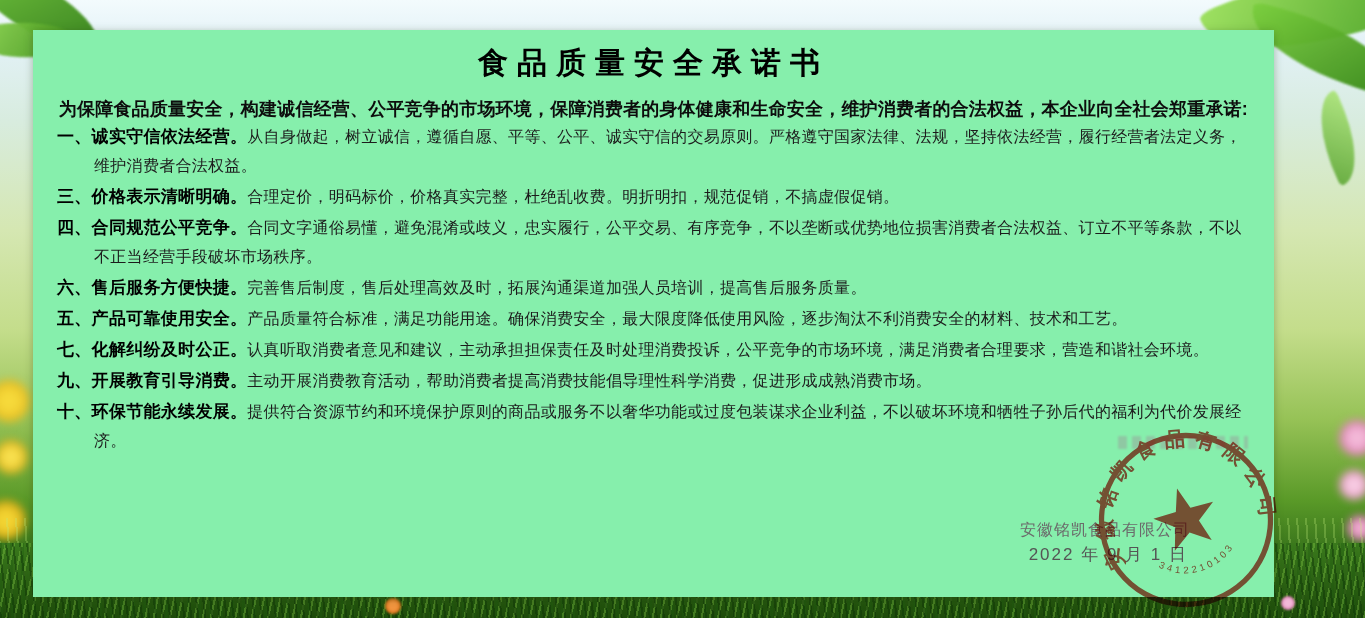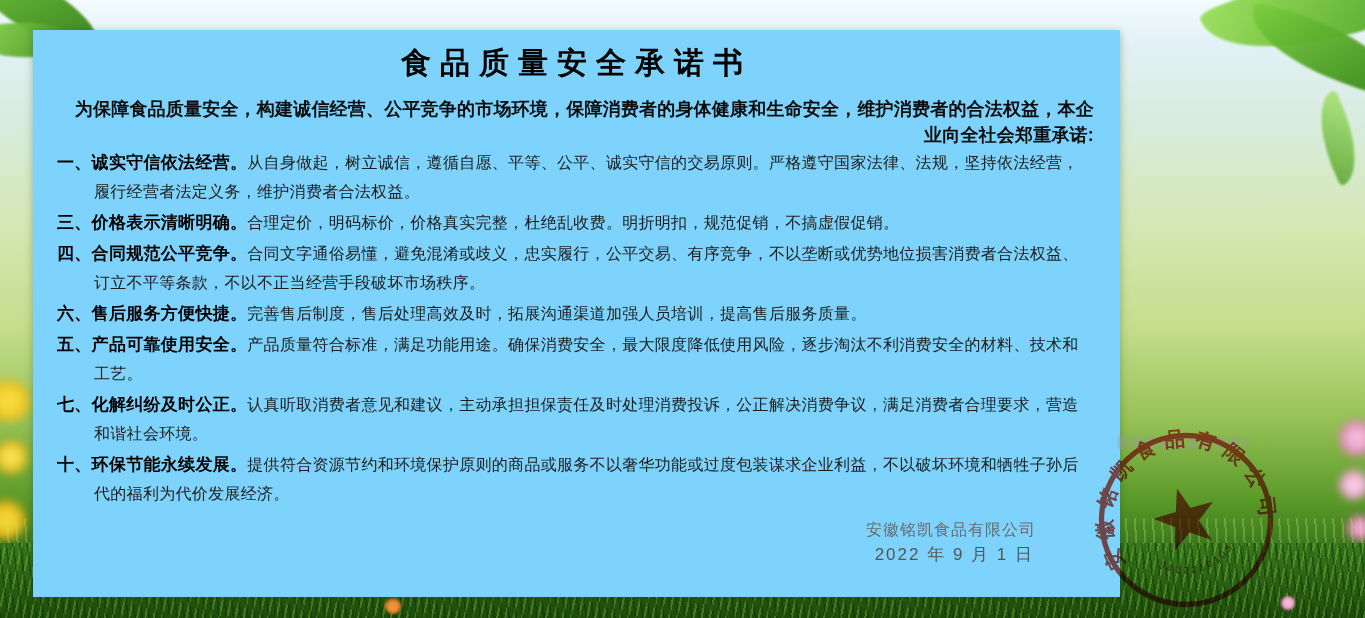--- a/index.html
+++ b/index.html
@@ -32,22 +32,22 @@
   .grass{position:absolute;left:0;right:0;bottom:0;height:75px;
     background:
       repeating-linear-gradient(83deg,rgba(12,50,5,.45) 0 2px,transparent 2px 7px),
       repeating-linear-gradient(-78deg,rgba(150,220,80,.30) 0 2px,transparent 2px 8px),
       repeating-linear-gradient(89deg,rgba(30,90,15,.35) 0 3px,transparent 3px 11px),
       linear-gradient(180deg,#3a7a1c,#1d4a0a);
     filter:blur(.4px);}
   .grass-mid{position:absolute;left:0;right:0;bottom:55px;height:45px;opacity:.55;
     background:repeating-linear-gradient(86deg,rgba(190,235,120,.5) 0 2px,transparent 2px 9px);}
   
-  .card{position:absolute;left:33px;top:30px;width:1087px;height:567px;
-    background:#7dd3fc;box-shadow:0 2px 8px rgba(40,70,20,.35);}
+  .card{position:absolute;left:33px;top:30px;width:1241px;height:567px;
+    background:#86efac;box-shadow:0 2px 8px rgba(40,70,20,.35);}
   .title{margin:13px 0 0 0;text-align:center;font-size:30px;font-weight:bold;
     letter-spacing:9px;color:#000;line-height:40px;}
   .intro{margin:13px 26px 0 24px;font-size:18px;font-weight:bold;color:#0d0d0d;
     line-height:26px;letter-spacing:.2px;text-align:right;}
   .items{margin:0 26px 0 24px;}
   .item{margin:0 0 2px 0;padding-left:37px;text-indent:-37px;
     font-size:16px;color:#1c1c1c;line-height:29px;letter-spacing:.3px;}
   .item b{font-size:17px;color:#000;}
   .sig-company{position:absolute;right:84px;top:490px;font-size:16px;color:#6b6b6b;letter-spacing:1px;}
   .sig-date{position:absolute;right:86px;top:513px;font-size:17px;color:#555;letter-spacing:2px;}
@@ -79,21 +79,22 @@
 
 <div class="card">
   <h1 class="title">食品质量安全承诺书</h1>
   <p class="intro">为保障食品质量安全，构建诚信经营、公平竞争的市场环境，保障消费者的身体健康和生命安全，维护消费者的合法权益，本企业向全社会郑重承诺:</p>
   <div class="items">
     <p class="item"><b><span>一、</span><span>诚实守信依法经营。</span></b><span>从自身做起，树立诚信，遵循自愿、平等、公平、诚实守信的交易原则。严格遵守国家法律、法规，坚持依法经营，履行经营者法定义务，维护消费者合法权益。</span></p>
     <p class="item"><b><span>三、</span><span>价格表示清晰明确。</span></b><span>合理定价，明码标价，价格真实完整，杜绝乱收费。明折明扣，规范促销，不搞虚假促销。</span></p>
     <p class="item"><b><span>四、</span><span>合同规范公平竞争。</span></b><span>合同文字通俗易懂，避免混淆或歧义，忠实履行，公平交易、有序竞争，不以垄断或优势地位损害消费者合法权益、订立不平等条款，不以不正当经营手段破坏市场秩序。</span></p>
     <p class="item"><b><span>六、</span><span>售后服务方便快捷。</span></b><span>完善售后制度，售后处理高效及时，拓展沟通渠道加强人员培训，提高售后服务质量。</span></p>
     <p class="item"><b><span>五、</span><span>产品可靠使用安全。</span></b><span>产品质量符合标准，满足功能用途。确保消费安全，最大限度降低使用风险，逐步淘汰不利消费安全的材料、技术和工艺。</span></p>
-    <p class="item"><b><span>七、</span><span>化解纠纷及时公正。</span></b><span>认真听取消费者意见和建议，主动承担担保责任及时处理消费投诉，公正解决消费争议，满足消费者合理要求，营造和谐社会环境。</span></p>
+    <p class="item"><b><span>七、</span><span>化解纠纷及时公正。</span></b><span>认真听取消费者意见和建议，主动承担担保责任及时处理消费投诉，公平竞争的市场环境，满足消费者合理要求，营造和谐社会环境。</span></p>
+    <p class="item"><b><span>九、</span><span>开展教育引导消费。</span></b><span>主动开展消费教育活动，帮助消费者提高消费技能倡导理性科学消费，促进形成成熟消费市场。</span></p>
     <p class="item"><b><span>十、</span><span>环保节能永续发展。</span></b><span>提供符合资源节约和环境保护原则的商品或服务不以奢华功能或过度包装谋求企业利益，不以破坏环境和牺牲子孙后代的福利为代价发展经济。</span></p>
   </div>
   <div class="sig-company">安徽铭凯食品有限公司</div>
   <div class="sig-date">2022 年 9 月 1 日</div>
 </div>
 
 <div class="artifact"></div>
 
 <svg class="stamp" viewBox="0 0 200 200">
   <defs>

